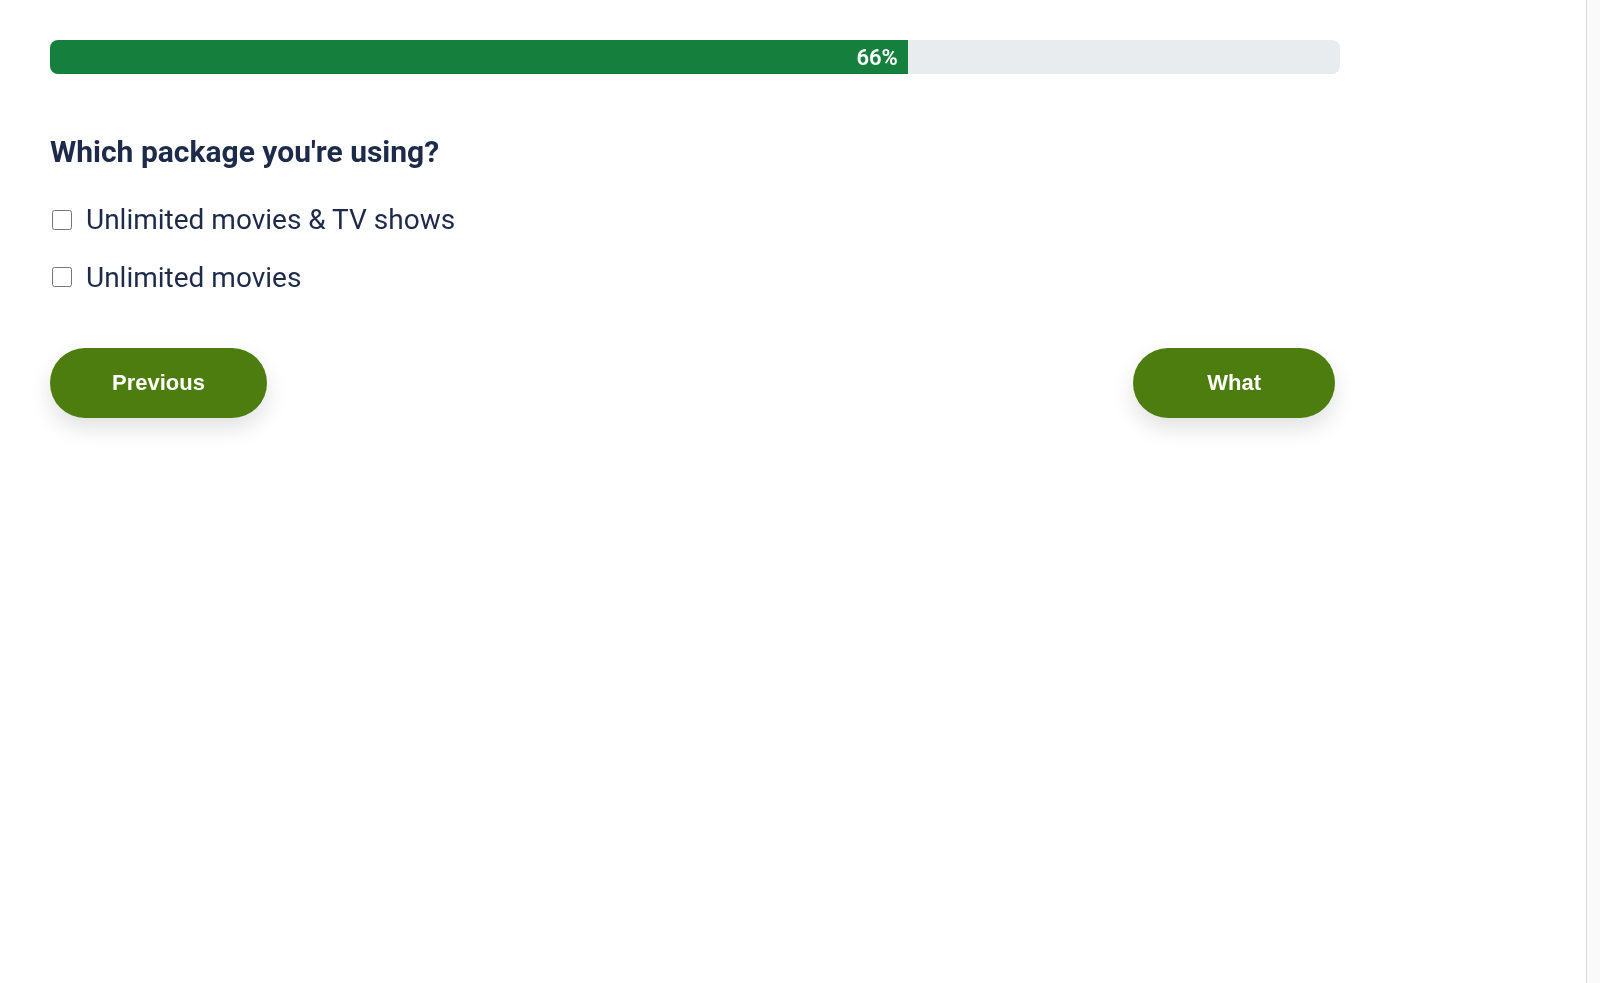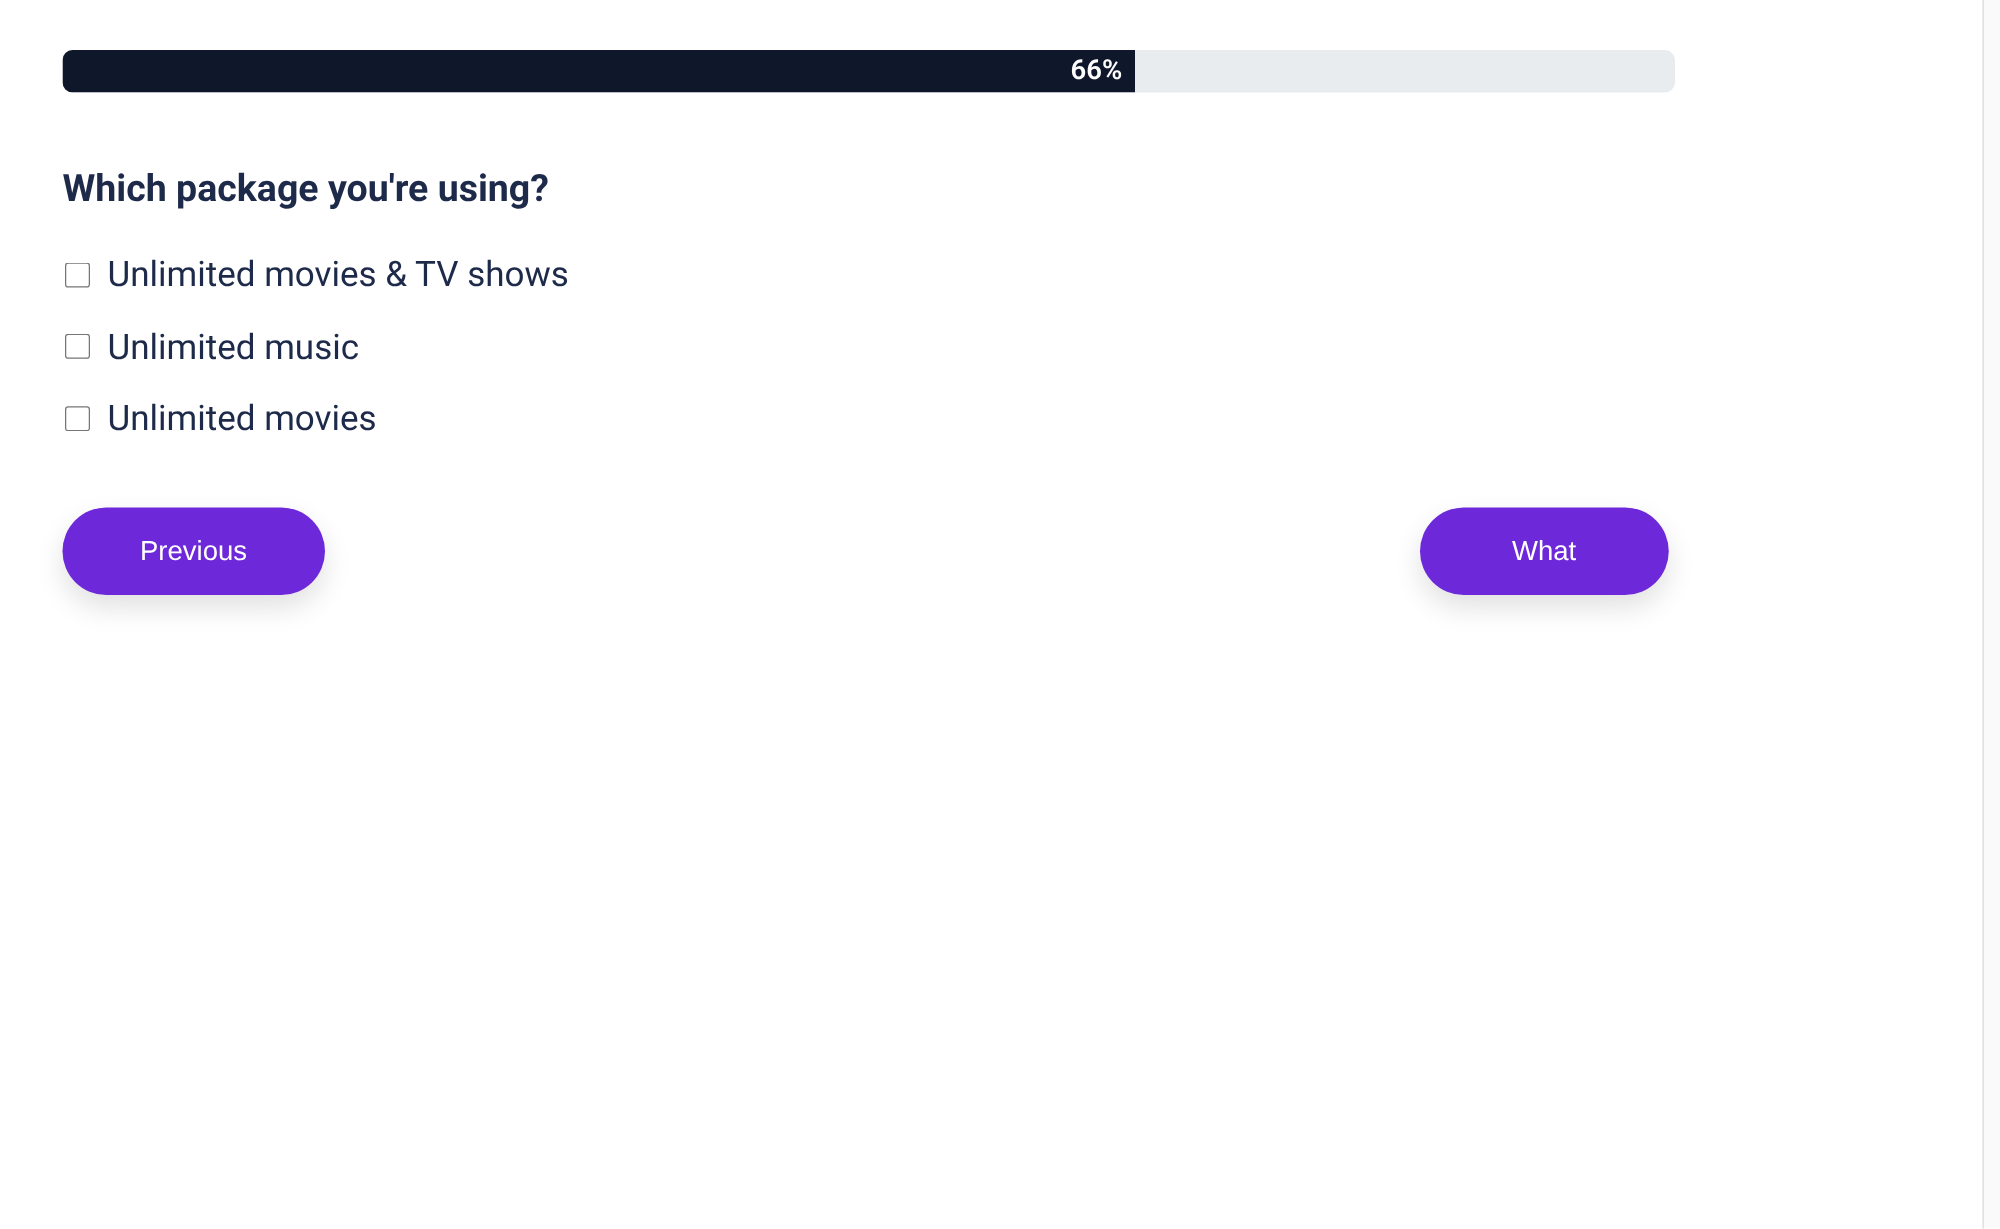--- a/index.html
+++ b/index.html
@@ -43,21 +43,21 @@
     height: 34px;
     background: #e9ecef;
     border-radius: 8px;
     overflow: hidden;
     position: relative;
     margin-bottom: 60px;
   }
   .progress-fill {
     height: 100%;
     width: 66.5%;
-    background: #0f172a;
+    background: #15803d;
     position: relative;
   }
   .progress-label {
     position: absolute;
     right: 10px;
     top: 50%;
     transform: translateY(-50%);
     color: #ffffff;
     font-size: 22px;
     font-weight: 600;
@@ -110,23 +110,23 @@
     display: flex;
     justify-content: space-between;
     width: 1285px;
     margin-top: 30px;
   }
   .btn {
     border: none;
     border-radius: 40px;
     padding: 22px 62px;
     font-size: 22px;
-    font-weight: 400;
+    font-weight: 700;
     color: #ffffff;
-    background: #6d28d9;
+    background: #4d7c0f;
     cursor: pointer;
     box-shadow: 0 10px 22px rgba(0,0,0,0.12);
   }
   .btn.next {
     padding: 22px 74px;
   }
 </style>
 </head>
 <body>
 
@@ -144,24 +144,20 @@
     <div>
       <p class="question">Which package you're using?</p>
 
       <div class="options">
 
         <div class="option-row">
           <input type="checkbox" id="pkg1" style="">
           <label for="pkg1">Unlimited movies &amp; TV shows</label>
         </div>
 
-        <div class="option-row">
-          <input type="checkbox" id="pkg2" style="">
-          <label for="pkg2">Unlimited music</label>
-        </div>
 
         <div class="option-row">
           <input type="checkbox" id="pkg3" style="">
           <label for="pkg3">Unlimited movies</label>
         </div>
 
       </div>
     </div>
 
     <div>

